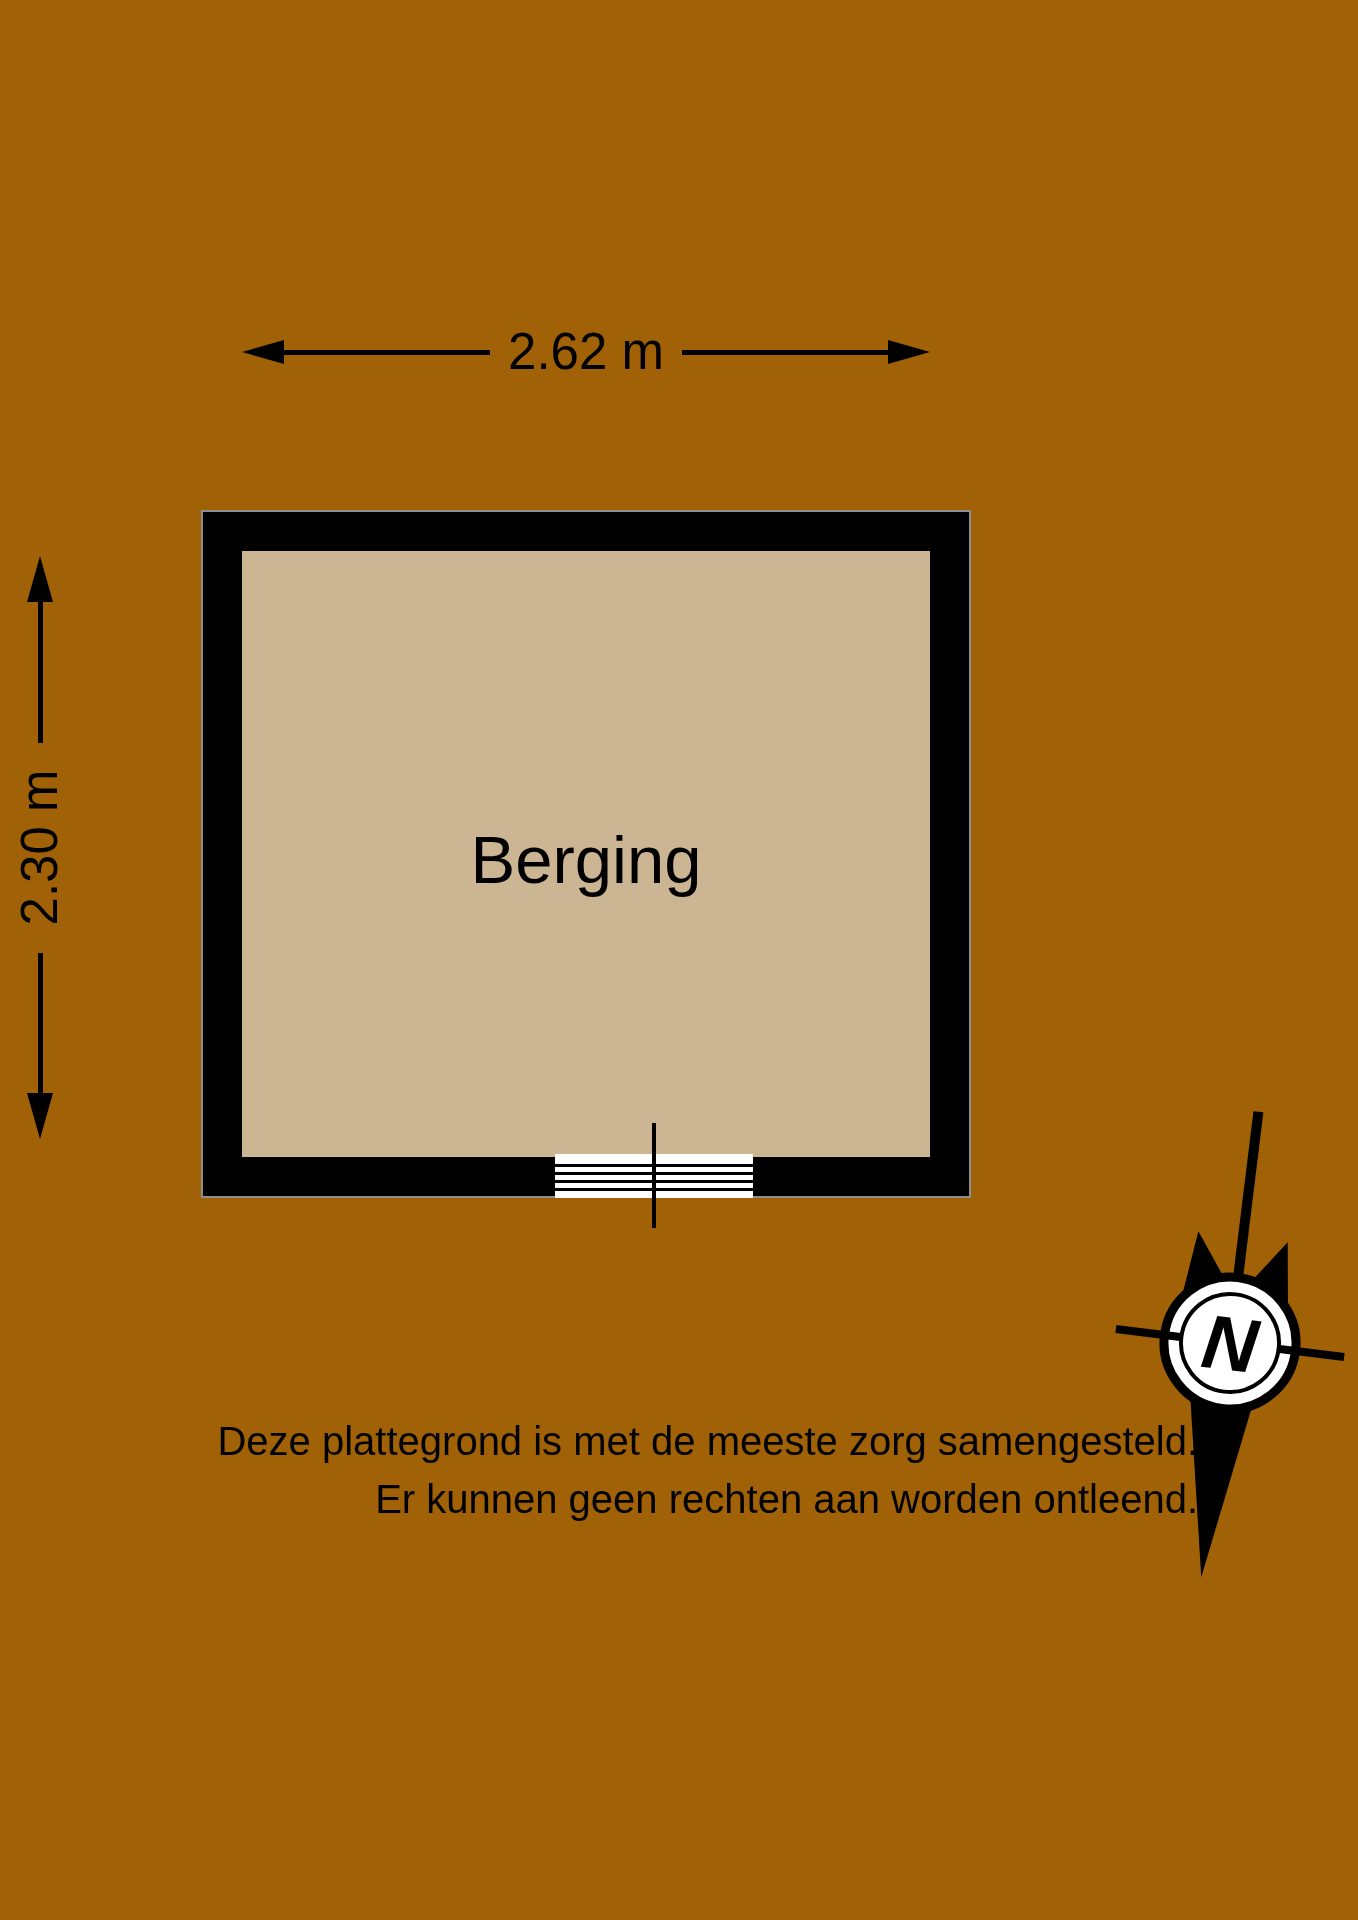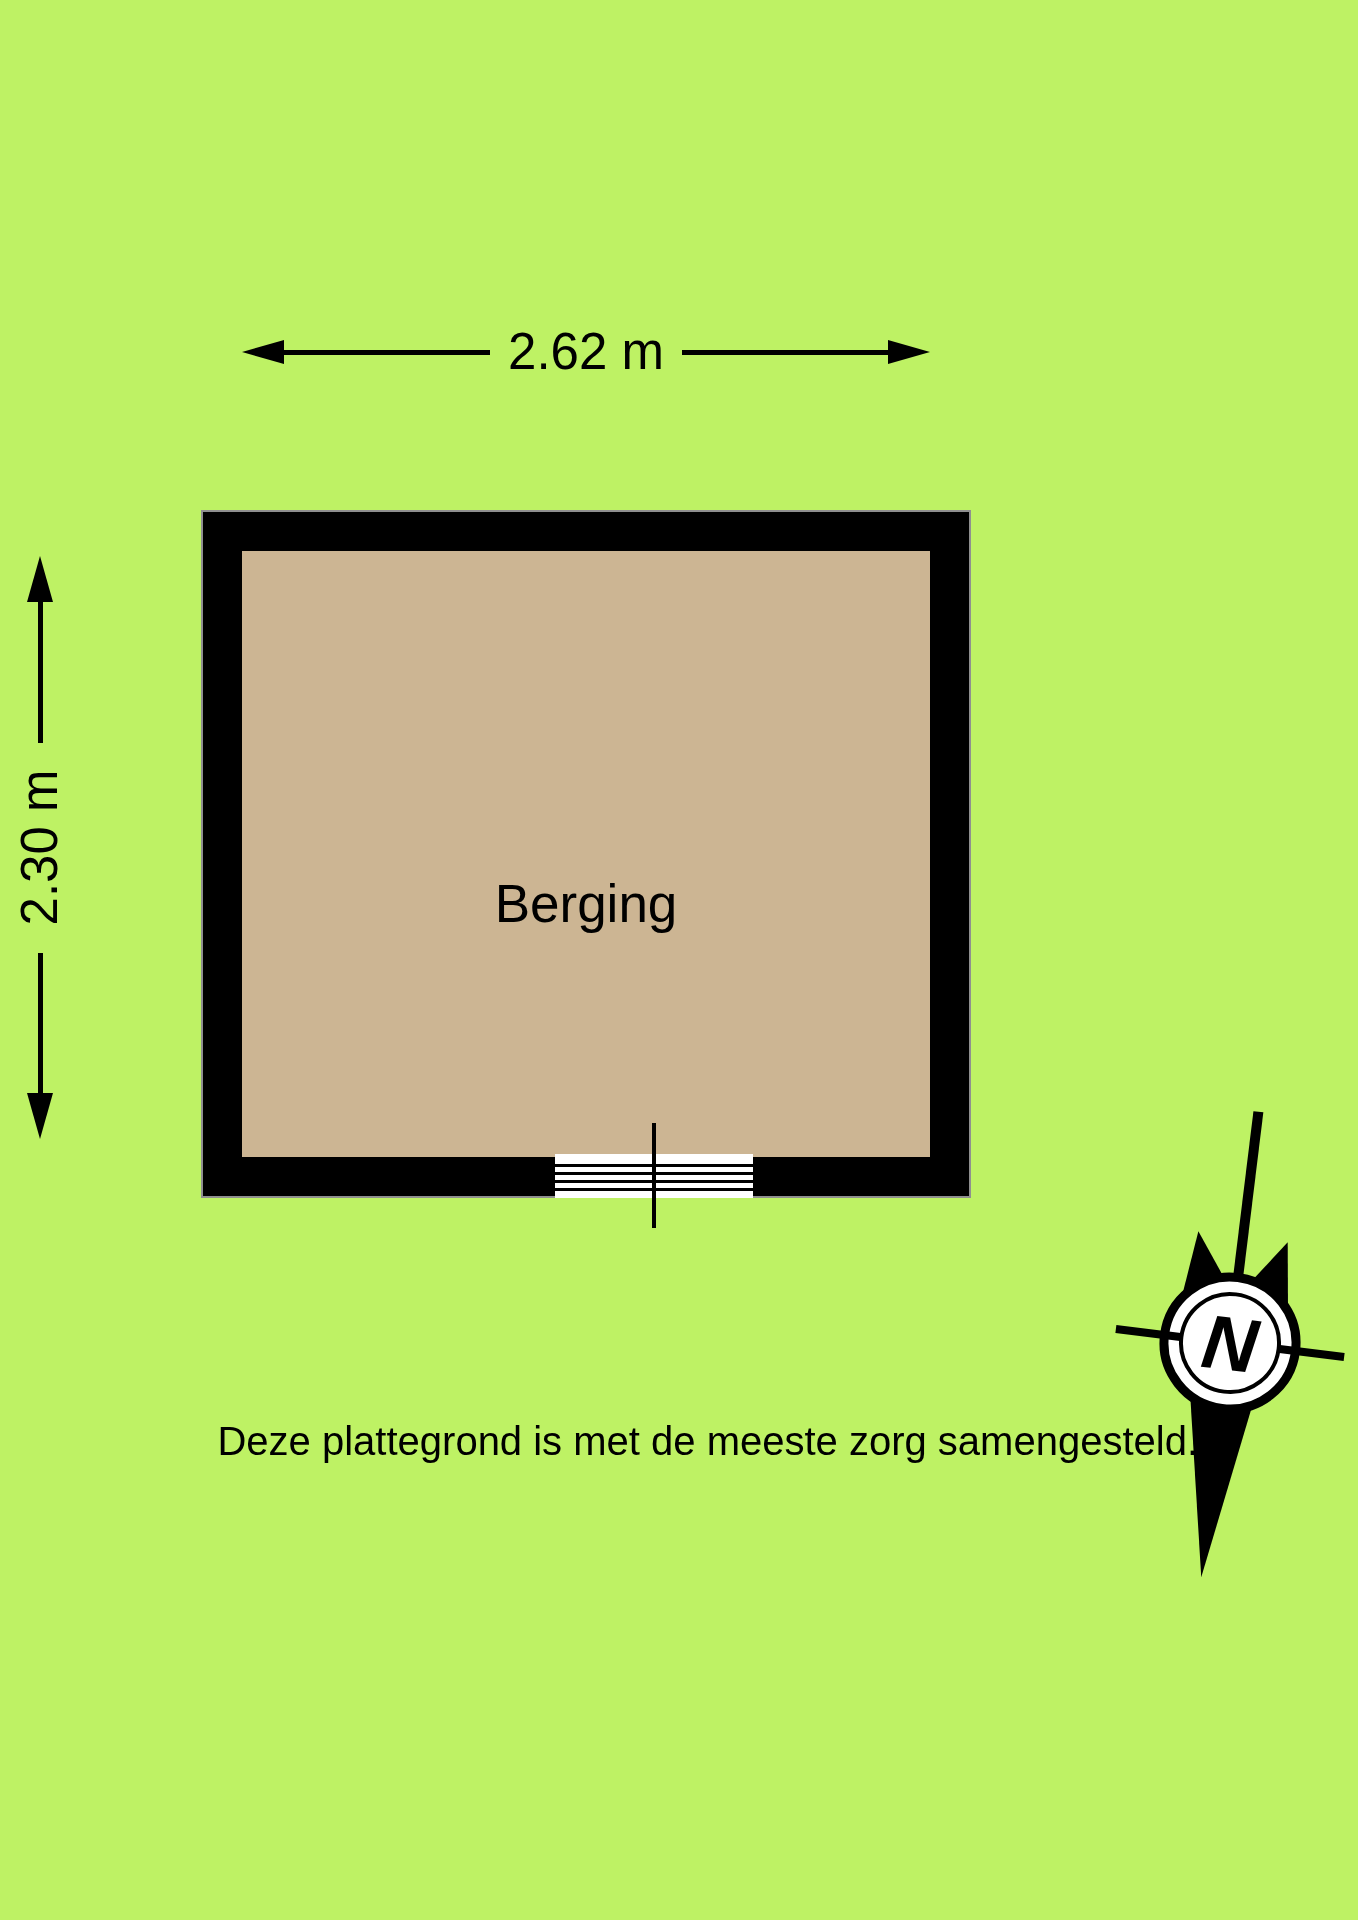--- a/index.html
+++ b/index.html
@@ -1,19 +1,19 @@
 <!DOCTYPE html>
 <html><head>
 <meta charset="utf-8">
 <style>
   html,body{margin:0;padding:0;background:#fff;}
   .canvas{
     position:relative;
     width:1358px;height:1920px;
-    background:#bef264;
+    background:#a16207;
     font-family:"Liberation Sans", sans-serif;
     color:#000;
     overflow:hidden;
   }
   
   .dim-h{
     position:absolute;left:242px;top:332px;width:688px;height:40px;
     display:flex;align-items:center;
   }
   .dim-h .line{flex:1;height:5px;background:#000;}
@@ -32,21 +32,21 @@
   .head-down{width:0;height:0;border-left:13px solid transparent;border-right:13px solid transparent;border-top:46px solid #000;}
 
   
   .room-outer{
     position:absolute;left:203px;top:512px;width:766px;height:684px;
     background:#000;outline:2px solid #8f8f8f;
   }
   .room-floor{position:absolute;inset:39px;background:#CCB593;}
   .room-label{
     position:absolute;left:39px;width:688px;top:318px;
-    font-size:53px;line-height:60px;text-align:center;margin-top:44px;
+    font-size:67px;line-height:60px;text-align:center;
   }
   .door-gap{
     position:absolute;left:352px;width:198px;height:44px;bottom:-2px;
     background:#fff;
   }
   .door-gap .sill{position:absolute;left:0;width:100%;height:3px;background:#000;}
   .door-swing-line{position:absolute;left:652px;top:1123px;width:4px;height:105px;background:#000;}
 
   
   .disclaimer{
@@ -87,20 +87,21 @@
       <div class="sill" style="top:10px"></div>
       <div class="sill" style="top:18px"></div>
       <div class="sill" style="top:26px"></div>
       <div class="sill" style="top:34px"></div>
     </div>
   </div>
   <div class="door-swing-line"></div>
 
   <div class="disclaimer">
     <div>Deze plattegrond is met de meeste zorg samengesteld.</div>
+    <div>Er kunnen geen rechten aan worden ontleend.</div>
   </div>
 
   <svg class="compass" viewBox="-120 -265 240 510">
     <g transform="rotate(7)">
       <line x1="0" y1="-233" x2="0" y2="-40" stroke="#000" stroke-width="10"></line>
       <polygon points="-54,-36 -45,-107 -8,-56" fill="#000"></polygon>
       <polygon points="8,-56 45,-107 54,-36" fill="#000"></polygon>
       <polygon points="-34,52 30,58 0,236" fill="#000"></polygon>
       <circle r="66" fill="#fff" stroke="#000" stroke-width="9"></circle>
       <circle r="49" fill="none" stroke="#000" stroke-width="4"></circle>

